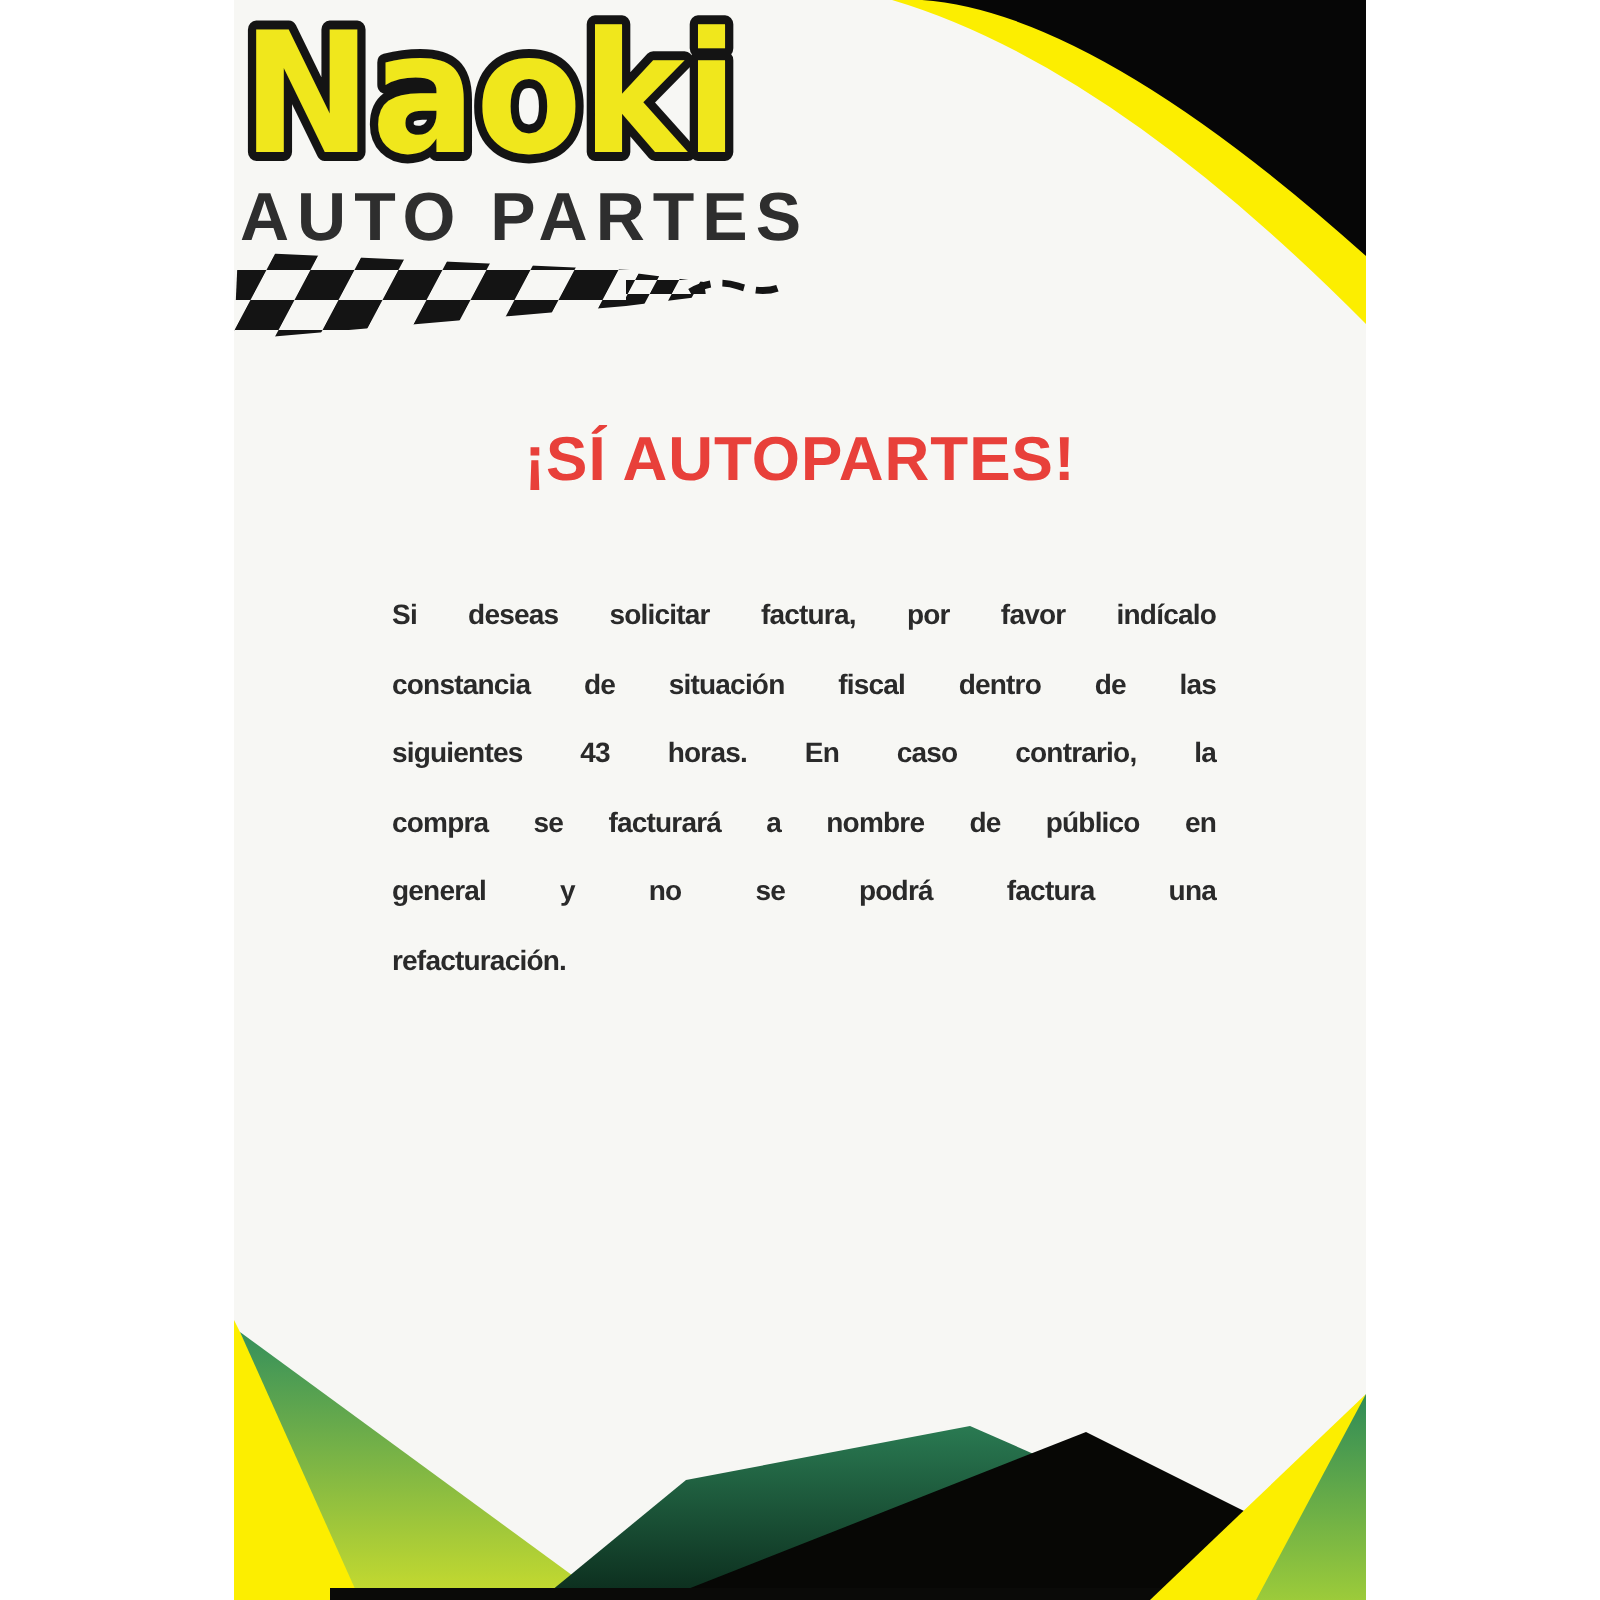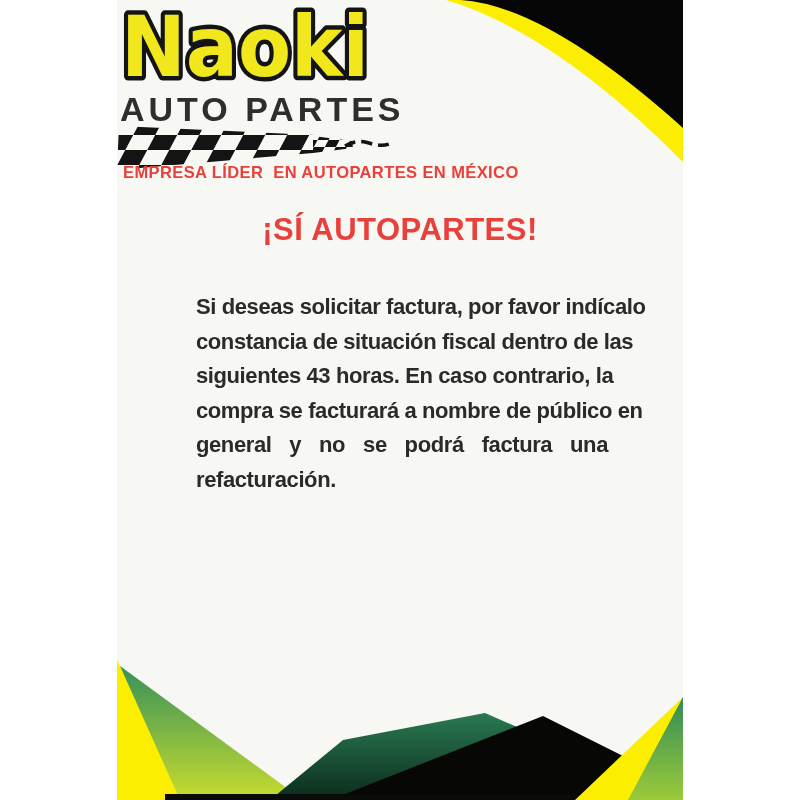--- a/index.html
+++ b/index.html
@@ -41,21 +41,21 @@
   .headline{
     position:absolute;left:0;top:212px;width:566px;
     text-align:center;
     font-size:31px;font-weight:800;letter-spacing:0.5px;
     color:#E8403A;z-index:3;
     font-family:"Liberation Sans", sans-serif;
   }
   .body-text{
     position:absolute;left:79px;top:290px;width:412px;
     z-index:3;color:#2A2A2A;
-    font-size:22px;font-weight:700;letter-spacing:-0.4px;
+    font-size:14px;font-weight:700;letter-spacing:-0.4px;
     line-height:34.5px;
   }
   .body-text .line{
     text-align:justify;
     text-align-last:justify;
     -moz-text-align-last:justify;
     text-justify:inter-word;
     height:34.5px;overflow:visible;white-space:nowrap;
   }
   .body-text .line.last{
@@ -119,21 +119,20 @@
         <polygon points="566,697 511,800 566,800" fill="url(#gradGreenRight)"></polygon>
       </g>
     </svg>
 
     <svg class="logo-svg" viewBox="0 0 258 98">
       <text x="4" y="80" font-family="DejaVu Sans, sans-serif" font-size="84" font-weight="bold" fill="#F0E71C" stroke="#141414" stroke-width="9" paint-order="stroke" stroke-linejoin="round" textLength="248" lengthAdjust="spacingAndGlyphs">Naoki</text>
     </svg>
 
     <div class="auto-partes">AUTO PARTES</div>
 
-    <div class="tagline">EMPRESA LÍDER  EN AUTOPARTES EN MÉXICO</div>
 
     <div class="headline">¡SÍ AUTOPARTES!</div>
 
     <div class="body-text">
       <div class="line">Si deseas solicitar factura, por favor indícalo</div>
       <div class="line">constancia de situación fiscal dentro de las</div>
       <div class="line">siguientes 43 horas. En caso contrario, la</div>
       <div class="line">compra se facturará a nombre de público en</div>
       <div class="line">general y no se podrá factura una</div>
       <div class="line last">refacturación.</div>

